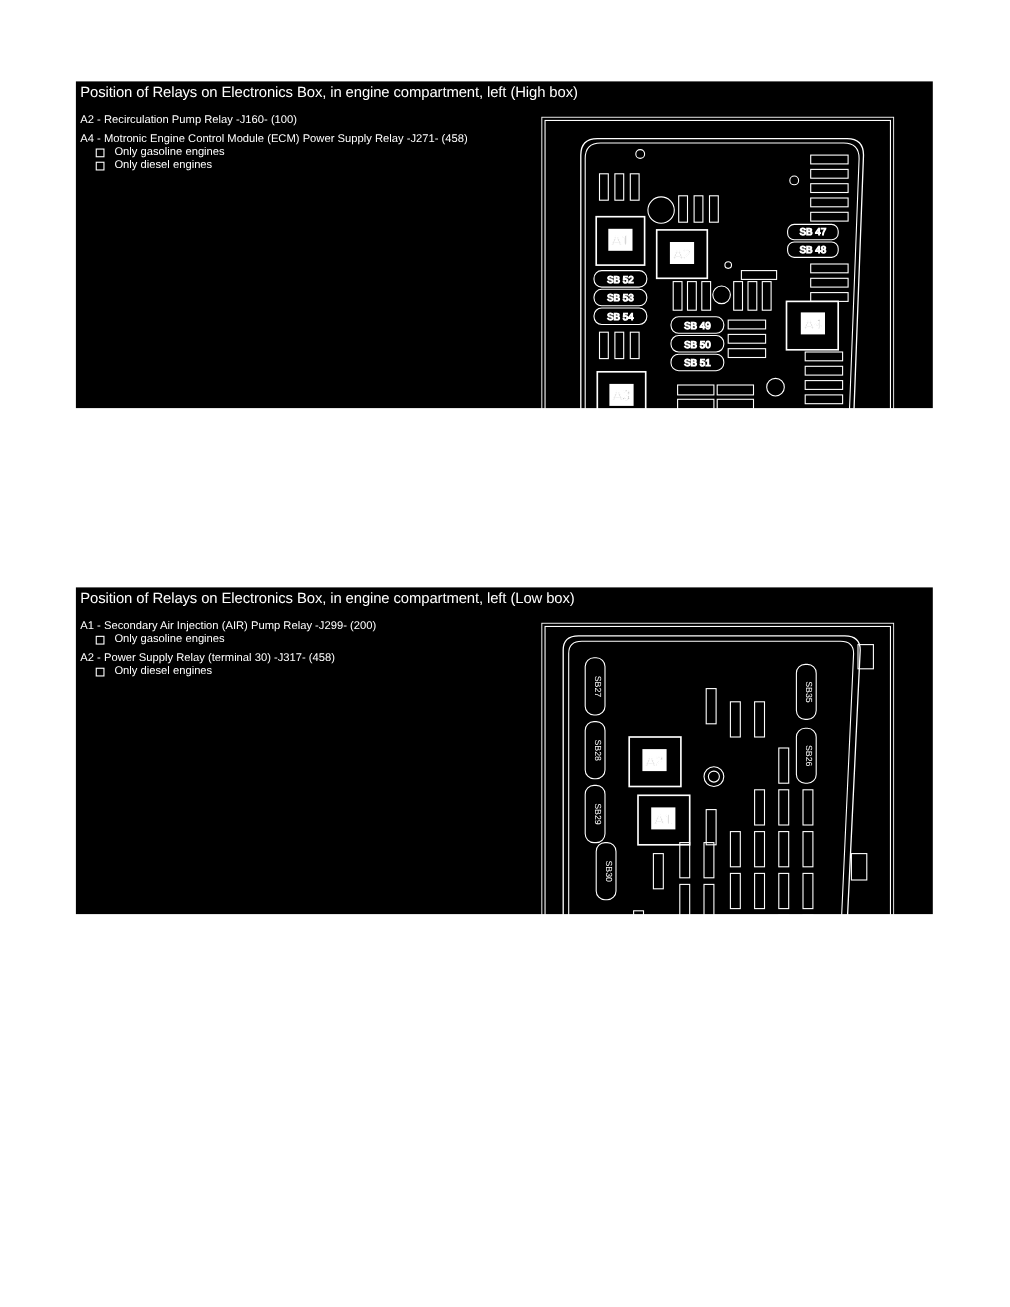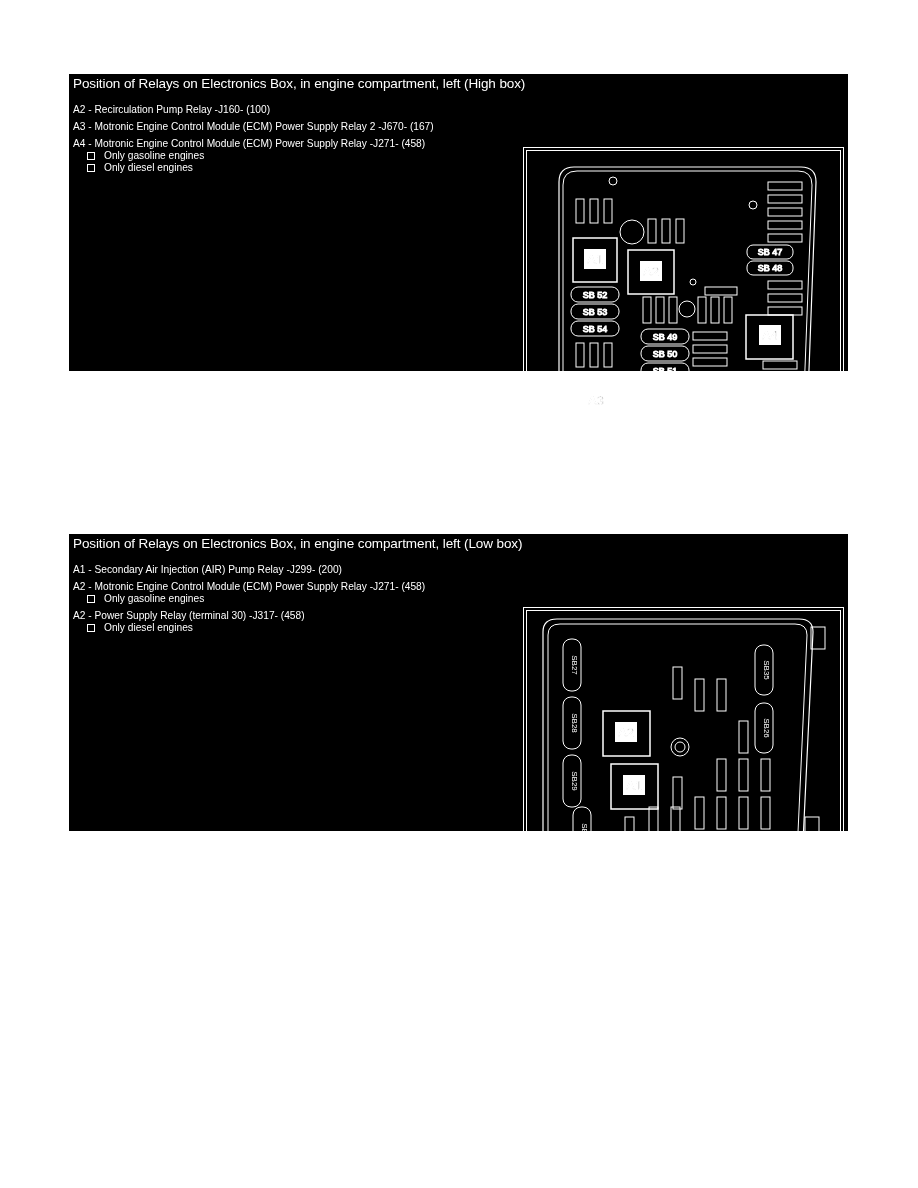--- a/index.html
+++ b/index.html
@@ -5,33 +5,32 @@
   html, body { margin: 0; padding: 0; background: #ffffff; }
   body { width: 918px; height: 1188px; position: relative; font-family: "Liberation Sans", sans-serif; }
   .panel { position: absolute; left: 69px; width: 779px; height: 297px; background: #000000; color: #ffffff; }
   .panel.p1 { top: 74px; }
   .panel.p2 { top: 534px; }
   .panel-title { position: absolute; left: 4px; top: 2px; font-size: 13.5px; white-space: nowrap; letter-spacing: -0.1px; }
   .items { position: absolute; left: 4px; top: 30px; width: 440px; }
   .item { font-size: 10.2px; line-height: 11px; margin-bottom: 6px; white-space: nowrap; }
   .note { font-size: 10.2px; line-height: 11px; margin: -5px 0 6px 14px; white-space: nowrap; display: flex; align-items: center; }
   .box-icon { display: inline-block; width: 6px; height: 6px; border: 1px solid #fff; margin-right: 9px; }
-  .diagram { position: absolute; left: 454px; top: 32px; width: 321px; height: 374px; margin-top: 41px; }
+  .diagram { position: absolute; left: 423px; top: 32px; width: 321px; height: 374px; }
   .diagram svg { width: 100%; height: 100%; display: block; }
   svg text { font-family: "Liberation Sans", sans-serif; fill: #000; }
   .ref-label { fill: #fff; font-size: 7px; }
 </style>
 </head>
 <body>
 
 <div class="panel p1">
   <div class="panel-title">Position of Relays on Electronics Box, in engine compartment, left (High box)</div>
   <div class="items">
     <div class="item">A2 - Recirculation Pump Relay -J160- (100)</div>
-    <div class="item">A3 - Motronic Engine Control Module (ECM) Power Supply Relay 2 -J670- (167)</div>
     <div class="item">A4 - Motronic Engine Control Module (ECM) Power Supply Relay -J271- (458)</div>
     <div class="note">
         <span class="box-icon"></span>
         <span>Only gasoline engines</span>
       </div>
     <div class="note">
         <span class="box-icon"></span>
         <span>Only diesel engines</span>
       </div>
   </div>
@@ -175,21 +174,20 @@
       <rect x="268" y="351" width="42" height="11"></rect>
       <text x="289" y="359.5" text-anchor="middle" class="ref-label">N97-0583</text>
     </svg>
   </div>
 </div>
 
 <div class="panel p2">
   <div class="panel-title">Position of Relays on Electronics Box, in engine compartment, left (Low box)</div>
   <div class="items">
     <div class="item">A1 - Secondary Air Injection (AIR) Pump Relay -J299- (200)</div>
-    <div class="item">A2 - Motronic Engine Control Module (ECM) Power Supply Relay -J271- (458)</div>
     <div class="note">
         <span class="box-icon"></span>
         <span>Only gasoline engines</span>
       </div>
     <div class="item">A2 - Power Supply Relay (terminal 30) -J317- (458)</div>
     <div class="note">
         <span class="box-icon"></span>
         <span>Only diesel engines</span>
       </div>
   </div>

